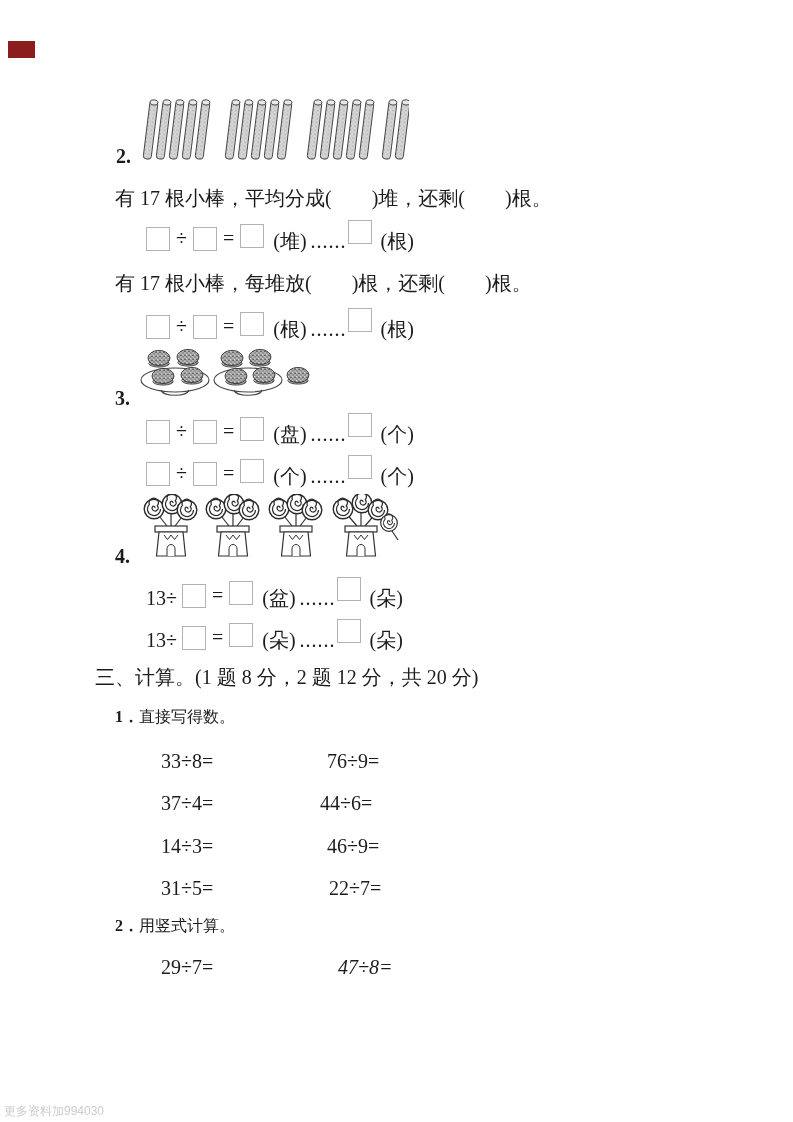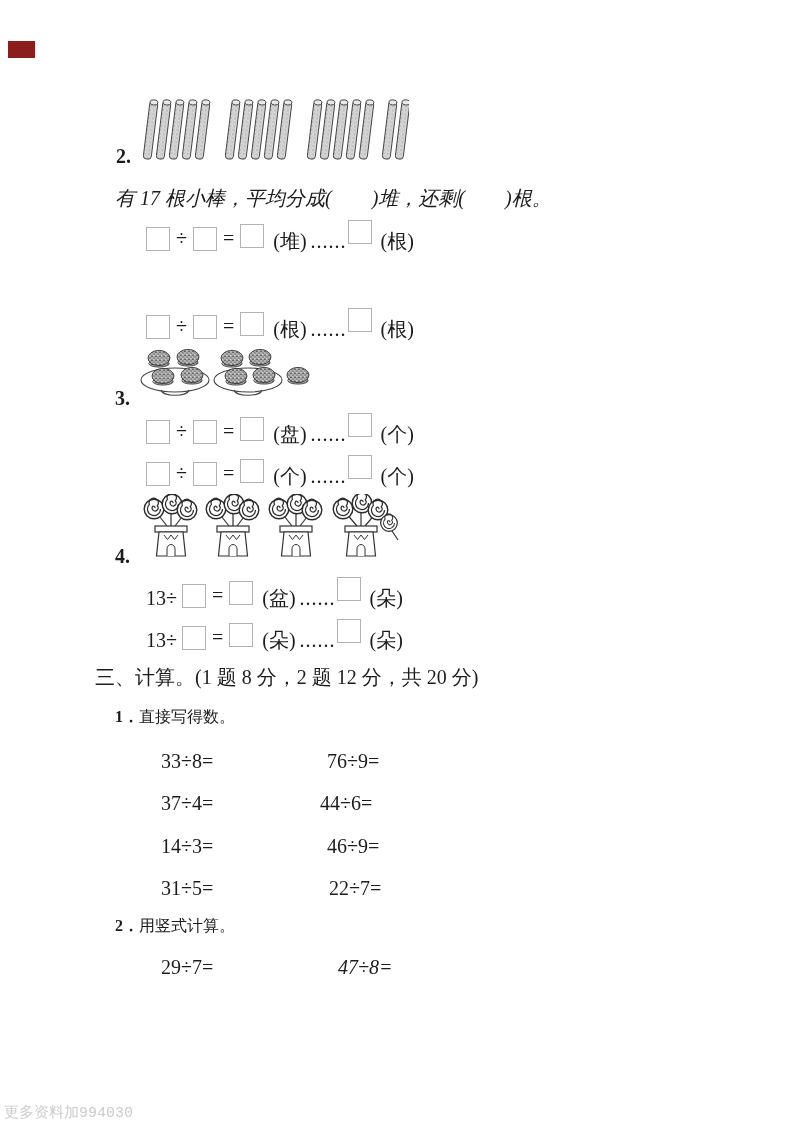--- a/index.html
+++ b/index.html
@@ -3,21 +3,21 @@
 <meta charset="utf-8">
 <style>
   html,body{margin:0;padding:0;background:#ffffff;}
   .page{
     position:relative;width:793px;height:1122px;background:#ffffff;overflow:hidden;
     font-family:"Liberation Serif","DejaVu Serif",serif;color:#1c1c1c;
   }
   .abs{position:absolute;}
   .red-mark{position:absolute;left:8px;top:41px;width:27px;height:17px;background:#8b1d1d;}
   .qnum{position:absolute;font-weight:bold;font-size:20px;line-height:1;}
-  .bodytext{position:absolute;font-size:20px;white-space:nowrap;line-height:1.15;font-style:italic;}
+  .bodytext{position:absolute;font-size:20px;white-space:nowrap;line-height:1.15;}
   .section-title{position:absolute;font-size:20px;white-space:nowrap;text-align:right;}
   .subitem{position:absolute;font-size:16px;white-space:nowrap;}
   .subitem .num{font-weight:bold;}
   .eqrow{
     position:absolute;display:flex;align-items:flex-end;
     font-size:20px;white-space:nowrap;line-height:1;
   }
   .box{
     display:inline-block;width:22px;height:22px;border:1px solid #b2b2b2;
     background:#fff;margin:0 3px;flex:0 0 auto;
@@ -26,22 +26,22 @@
   .box.r{margin-bottom:7px;margin-left:1px;}
   .op{margin:0 3px 3px 3px;}
   .unit{margin:0 2px 0 6px;}
   .dots{letter-spacing:1px;margin:0 0 0 2px;}
   .prefix{margin-right:2px;text-align:right;}
   .calc-row{position:absolute;font-size:20px;white-space:nowrap;}
   .calc-cell-l{position:absolute;left:15px;}
   .calc-cell-r{position:absolute;left:181px;}
   .vcell-r{position:absolute;left:192px;font-style:italic;}
   .watermark{
-    position:absolute;left:4px;top:1103px;font-size:15px;color:#cccccc;
-    font-family:Liberation Mono, monospace;white-space:nowrap;
+    position:absolute;left:4px;top:1103px;font-size:12px;color:#cccccc;
+    font-family:Liberation Sans, sans-serif;white-space:nowrap;
   }
   svg{display:block;}
   .defs-holder{position:absolute;width:0;height:0;overflow:hidden;}
 </style>
 </head>
 <body>
 
 <div class="page">
 
   <svg class="defs-holder" xmlns="http://www.w3.org/2000/svg" xmlns:xlink="http://www.w3.org/1999/xlink" aria-hidden="true">
@@ -112,20 +112,21 @@
     <span class="op">÷</span>
     <span class="box"></span>
     <span class="op">=</span>
     <span class="box q"></span>
     <span class="unit">(堆)</span>
     <span class="dots">......</span>
     <span class="box r"></span>
     <span class="unit">(根)</span>
   </div>
 
+  <div class="bodytext" style="left:115px;top:272px">有 17 根小棒，每堆放(　　)根，还剩(　　)根。</div>
 
   <div class="eqrow" style="left:143px;top:308px">
     <span class="box"></span>
     <span class="op">÷</span>
     <span class="box"></span>
     <span class="op">=</span>
     <span class="box q"></span>
     <span class="unit">(根)</span>
     <span class="dots">......</span>
     <span class="box r"></span>

